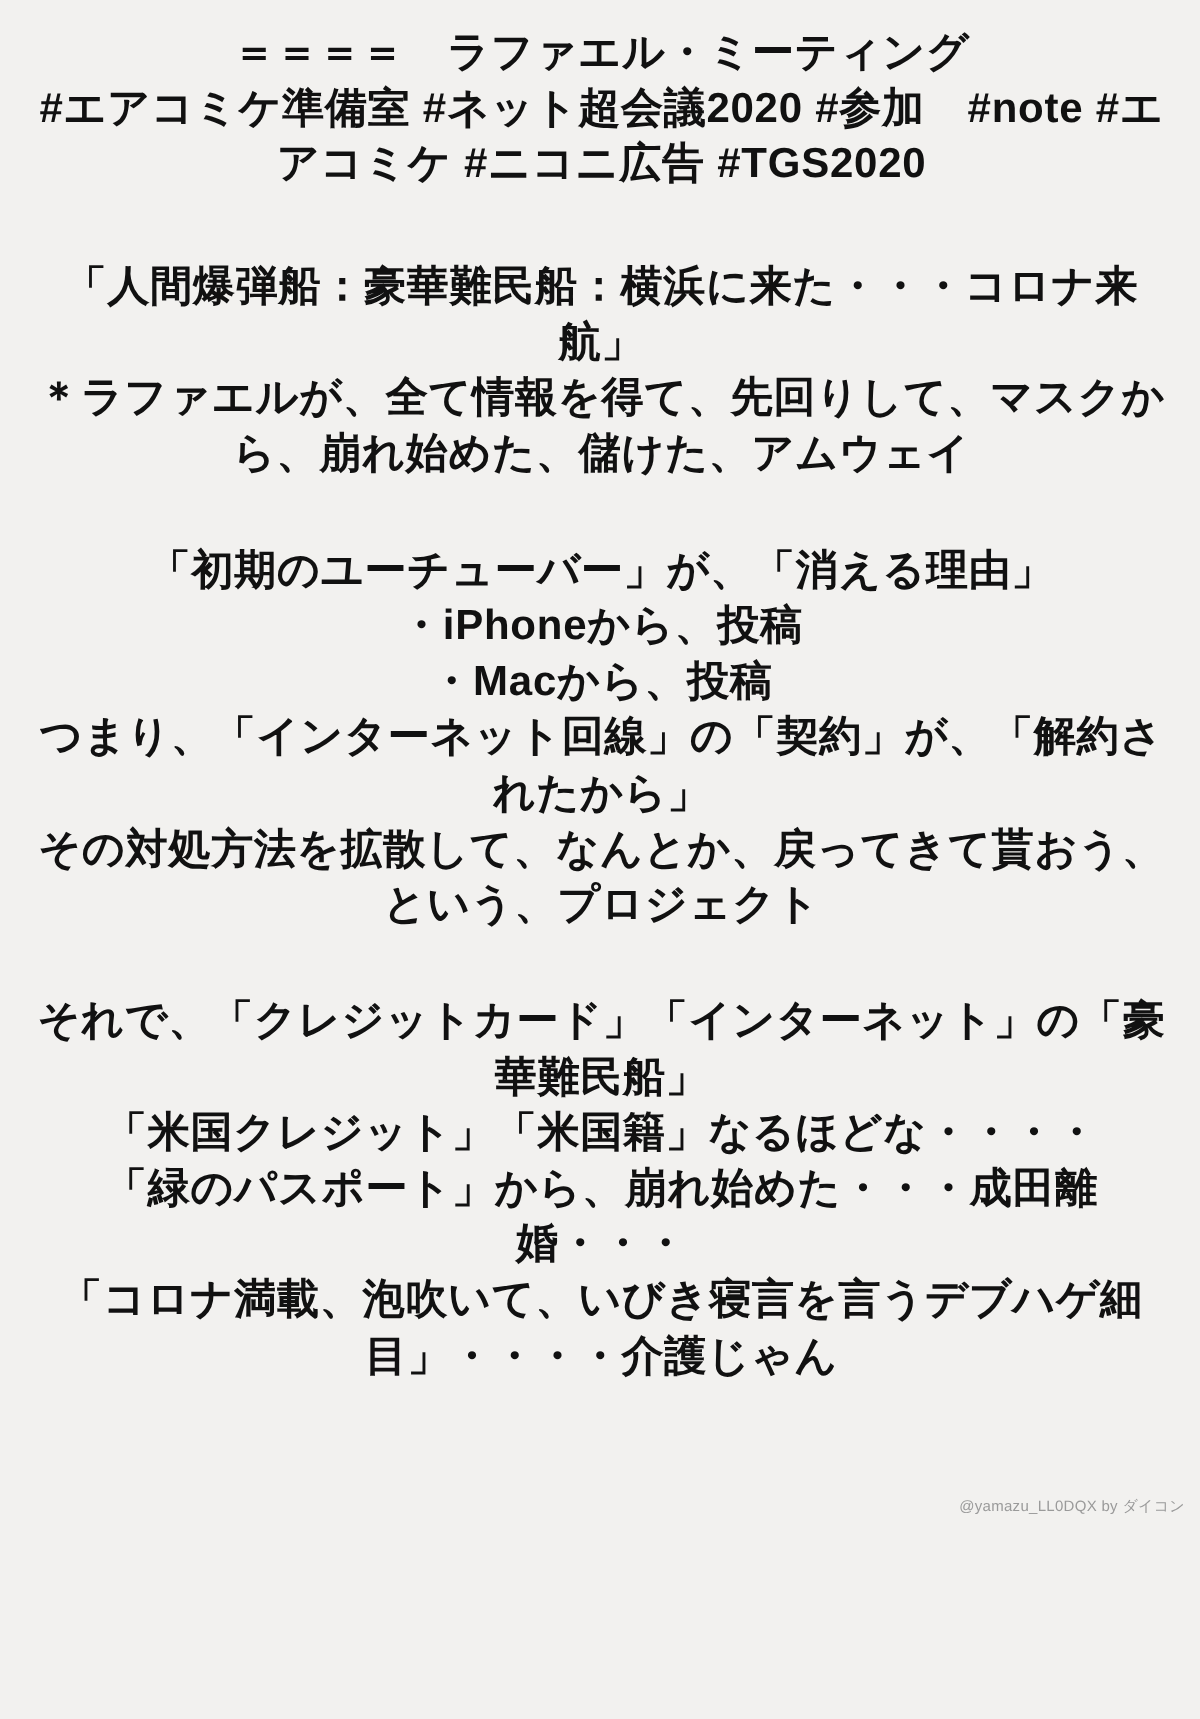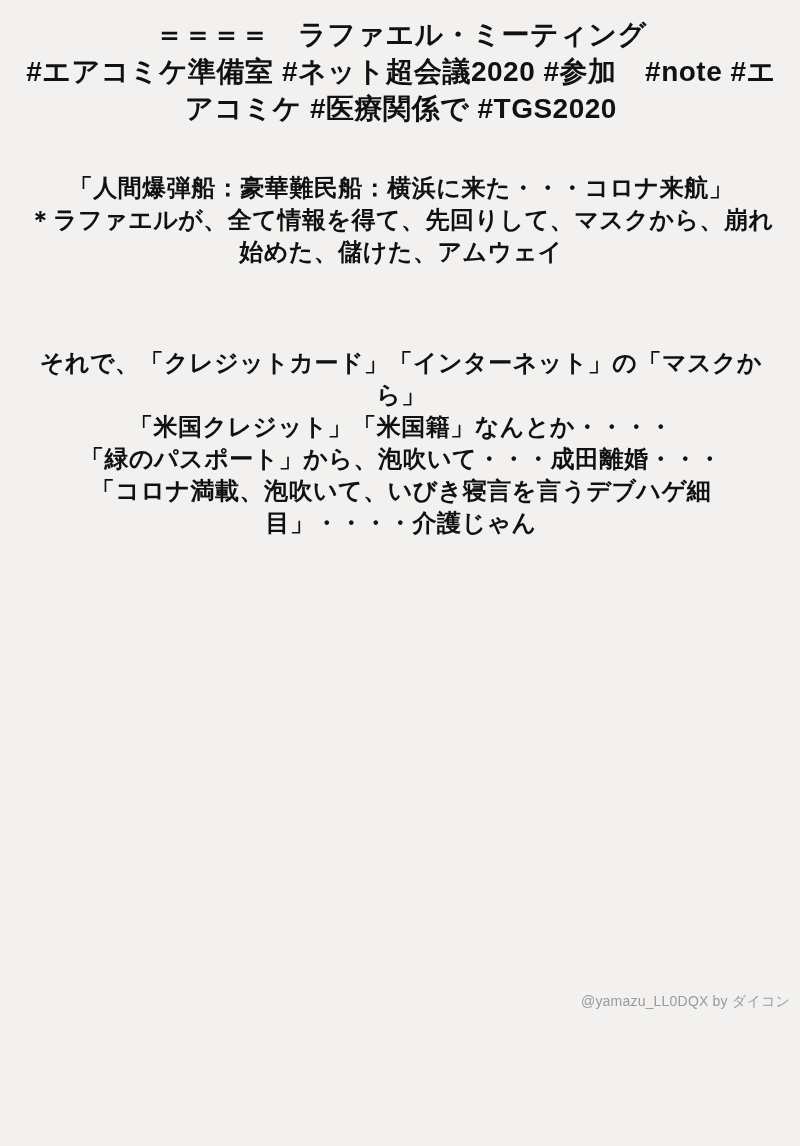--- a/index.html
+++ b/index.html
@@ -18,72 +18,79 @@
   .page {
     box-sizing: border-box;
     width: 800px;
     height: 1017px;
     padding: 16px 18px 0 20px;
     position: relative;
   }
   .block {
     text-align: center;
     font-weight: bold;
-    font-size: 24px;
+    font-size: 28px;
     line-height: 1.33;
     letter-spacing: 0.5px;
     word-break: break-all;
   }
   .block.header {
     font-size: 28px;
   }
   .gap-lg {
     height: 44px;
   }
   .gap-md {
     height: 40px;
   }
   .line {
     text-align: center;
   }
   .watermark {
     position: absolute;
     right: 10px;
     bottom: 6px;
-    font-size: 14px;
+    font-size: 10px;
     color: #9a9a9a;
     font-weight: normal;
     letter-spacing: 0.2px;
     font-family: "Liberation Sans", "DejaVu Sans", sans-serif;
   }
 </style>
 </head>
 <body>
 
 <div class="page">
 
   <div class="block header">
     <div class="line">＝＝＝＝　ラファエル・ミーティング</div>
-    <div class="line">#エアコミケ準備室 #ネット超会議2020 #参加　#note #エアコミケ #医療関係で #TGS2020</div>
+    <div class="line">#エアコミケ準備室 #ネット超会議2020 #参加　#note #エアコミケ #ニコニ広告 #TGS2020</div>
   </div>
 
   <div class="gap-lg"></div>
 
   <div class="block">
     <div class="line">「人間爆弾船：豪華難民船：横浜に来た・・・コロナ来航」</div>
     <div class="line">＊ラファエルが、全て情報を得て、先回りして、マスクから、崩れ始めた、儲けた、アムウェイ</div>
   </div>
 
   <div class="gap-md"></div>
 
+  <div class="block">
+    <div class="line">「初期のユーチューバー」が、「消える理由」</div>
+    <div class="line">・iPhoneから、投稿</div>
+    <div class="line">・Macから、投稿</div>
+    <div class="line">つまり、「インターネット回線」の「契約」が、「解約されたから」</div>
+    <div class="line">その対処方法を拡散して、なんとか、戻ってきて貰おう、という、プロジェクト</div>
+  </div>
 
   <div class="gap-md"></div>
 
   <div class="block">
-    <div class="line">それで、「クレジットカード」「インターネット」の「マスクから」</div>
-    <div class="line">「米国クレジット」「米国籍」なんとか・・・・</div>
-    <div class="line">「緑のパスポート」から、泡吹いて・・・成田離婚・・・</div>
+    <div class="line">それで、「クレジットカード」「インターネット」の「豪華難民船」</div>
+    <div class="line">「米国クレジット」「米国籍」なるほどな・・・・</div>
+    <div class="line">「緑のパスポート」から、崩れ始めた・・・成田離婚・・・</div>
     <div class="line">「コロナ満載、泡吹いて、いびき寝言を言うデブハゲ細目」・・・・介護じゃん</div>
   </div>
 
   <div class="watermark">@yamazu_LL0DQX by ダイコン</div>
 
 </div>
 
 </body></html>

